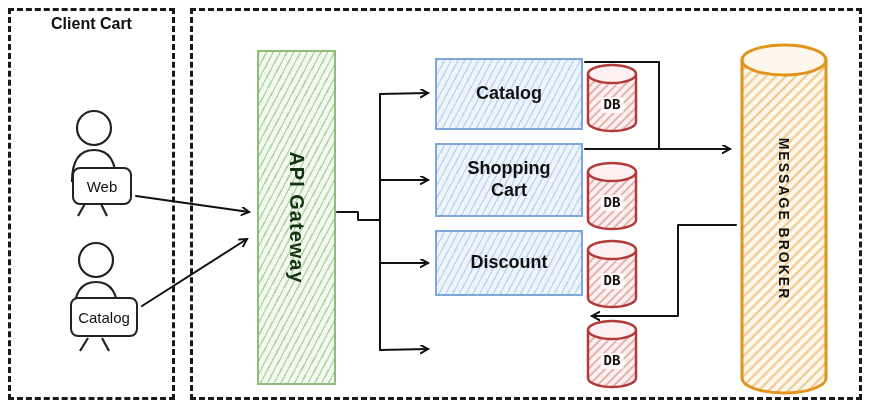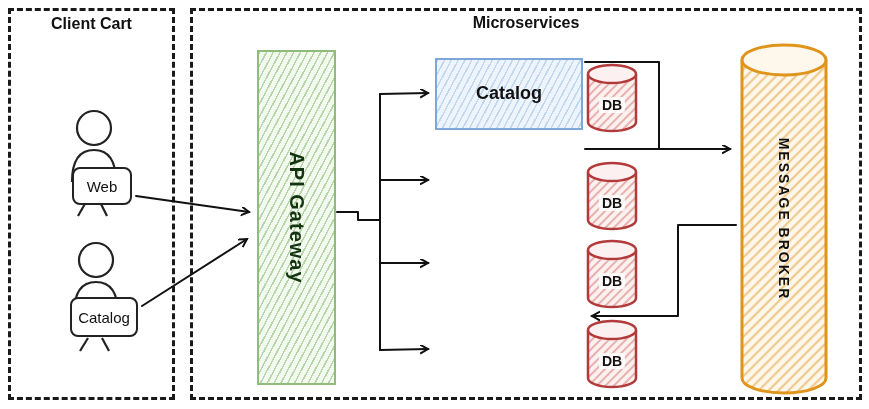--- a/index.html
+++ b/index.html
@@ -41,21 +41,21 @@
   .svc-2 { top:230px; height:66px; }
   .svc-3 { top:314px; height:71px; }
 
   .db { position:absolute; width:56px; height:74px; }
   .db-0 { left:584px; top:62px;  }
   .db-1 { left:584px; top:160px; }
   .db-2 { left:584px; top:238px; }
   .db-3 { left:584px; top:318px; }
   .db-label { position:absolute; left:50%; top:58%; transform:translate(-50%,-50%);
               font-weight:bold; font-size:14px; color:#111;
-              background:rgba(255,255,255,0.8); padding:0 3px; border-radius:2px; }
+              background:rgba(255,255,255,0.8); padding:0 3px; border-radius:2px;font-family:Liberation Mono, monospace; }
 
   .broker { position:absolute; left:738px; top:40px; width:92px; height:358px; }
   .broker-label { position:absolute; left:50%; top:50%;
                   transform:translate(-50%,-50%) rotate(90deg); transform-origin:center;
                   white-space:nowrap; font-weight:bold; font-size:14px; letter-spacing:2px;
                   color:#111; }
 
   .arrows { position:absolute; left:0; top:0; pointer-events:none; }
   .arrows path { fill:none; stroke:#111; stroke-width:2; stroke-linecap:round; stroke-linejoin:round; }
 
@@ -99,27 +99,28 @@
     <circle cx="38" cy="26" r="17"></circle>
     <path d="M16 80 Q16 48 38 48 Q60 48 60 80"></path>
     <path d="M30 104 l-8 13"></path>
     <path d="M44 104 l7 13"></path>
   </svg>
   <div class="actor-label label-mobile">
     <span>Catalog</span>
   </div>
 
   <div class="dashed-frame frame-micro"></div>
-  <div class="frame-title title-micro">Microservices</div>
 
   <div class="gateway">
     <div class="gateway-label">API Gateway</div>
   </div>
 
   <div class="service svc-0">Catalog</div>
+  <div class="service svc-1">Shopping Cart</div>
+  <div class="service svc-2">Discount</div>
 
   <div class="db db-0">
     <svg width="56" height="74" viewBox="0 0 56 74">
       <path d="M4 12 v48 a24 9 0 0 0 48 0 v-48" fill="url(#hatchRed)" stroke="#b33a3a" stroke-width="2.5"></path>
       <ellipse cx="28" cy="12" rx="24" ry="9" fill="#fcf1f0" stroke="#b33a3a" stroke-width="2.5"></ellipse>
     </svg>
     <div class="db-label">DB</div>
   </div>
   <div class="db db-1">
     <svg width="56" height="74" viewBox="0 0 56 74">

